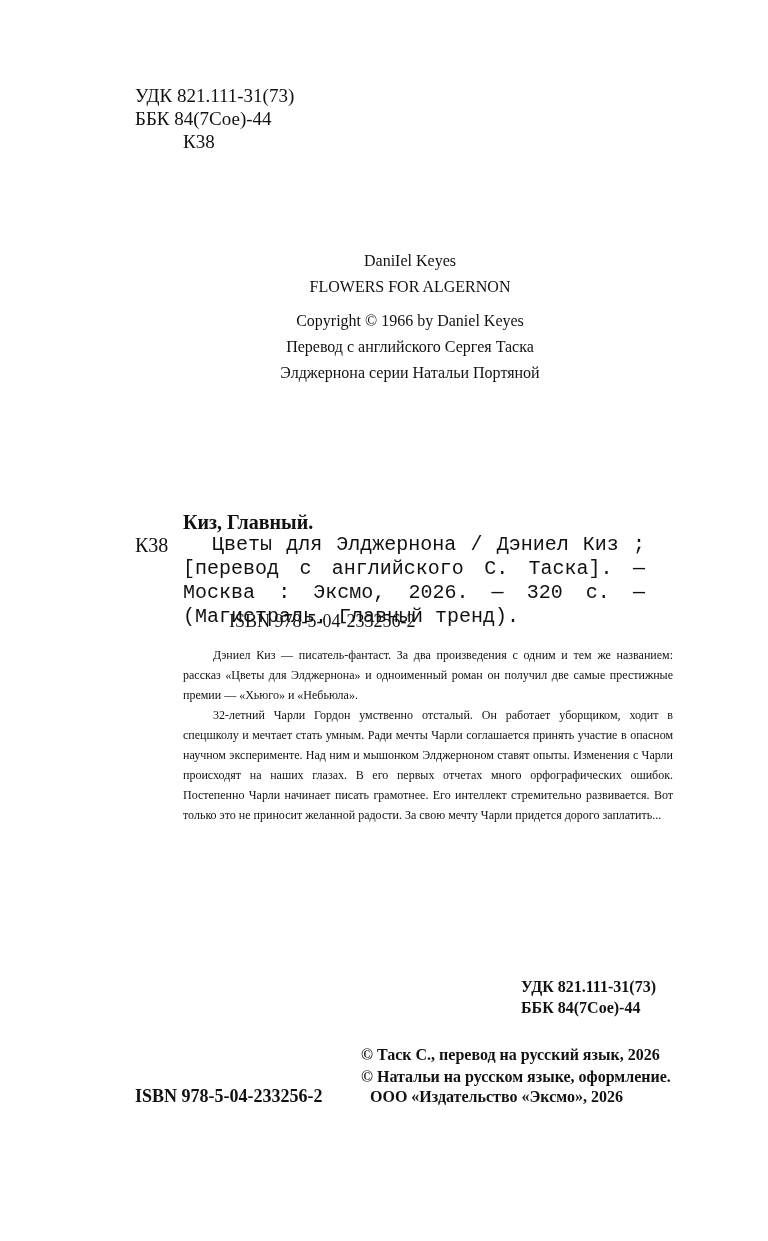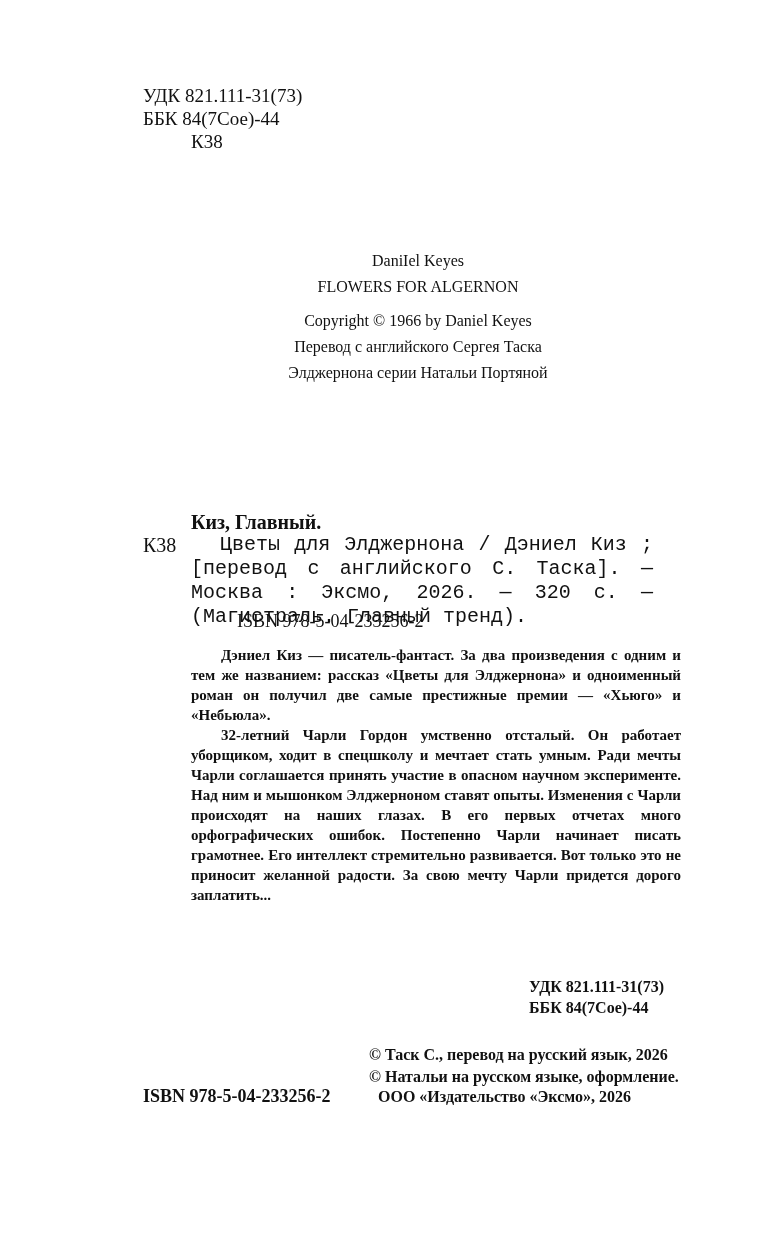--- a/index.html
+++ b/index.html
@@ -8,21 +8,21 @@
       background: #ffffff;
     }
     body {
       width: 768px;
       height: 1241px;
       position: relative;
       overflow: hidden;
       color: #111111;
       font-family: "Liberation Serif", "DejaVu Serif", serif;
     }
-    .abs { position: absolute; white-space: nowrap; margin-left: 8px; }
+    .abs { position: absolute; white-space: nowrap; }
 
     
     .cls-line { font-size: 19px; line-height: 23px; }
     #udk-top { left: 135px; top: 84px; }
     #bbk-top { left: 135px; top: 107px; }
     #k38-top { left: 183px; top: 130px; }
 
     
     .center-line {
       left: 0; width: 820px; text-align: center;
@@ -43,22 +43,22 @@
       left: 183px; top: 533px; width: 462px;
       white-space: normal; text-align: justify;
       text-indent: 29px;
       font-family: Liberation Mono, monospace;
     }
     #bib-isbn { left: 229px; top: 611px; font-size: 18px; }
 
     
     #annotation {
       left: 183px; top: 645px; width: 490px;
-      white-space: normal; font-size: 15px; line-height: 20px;
-      text-align: justify; hyphens: manual; font-weight: bold;
+      white-space: normal; font-size: 12px; line-height: 20px;
+      text-align: justify; hyphens: manual;
     }
     #annotation p { margin: 0; text-indent: 30px; }
 
     
     .bold-line { font-weight: bold; font-size: 16px; line-height: 20px; }
     #udk-bottom { left: 521px; top: 977px; }
     #bbk-bottom { left: 521px; top: 998px; }
 
     #isbn-bottom { left: 135px; top: 1086px; font-weight: bold; font-size: 18px; }
     #copy1 { left: 361px; top: 1045px; }

